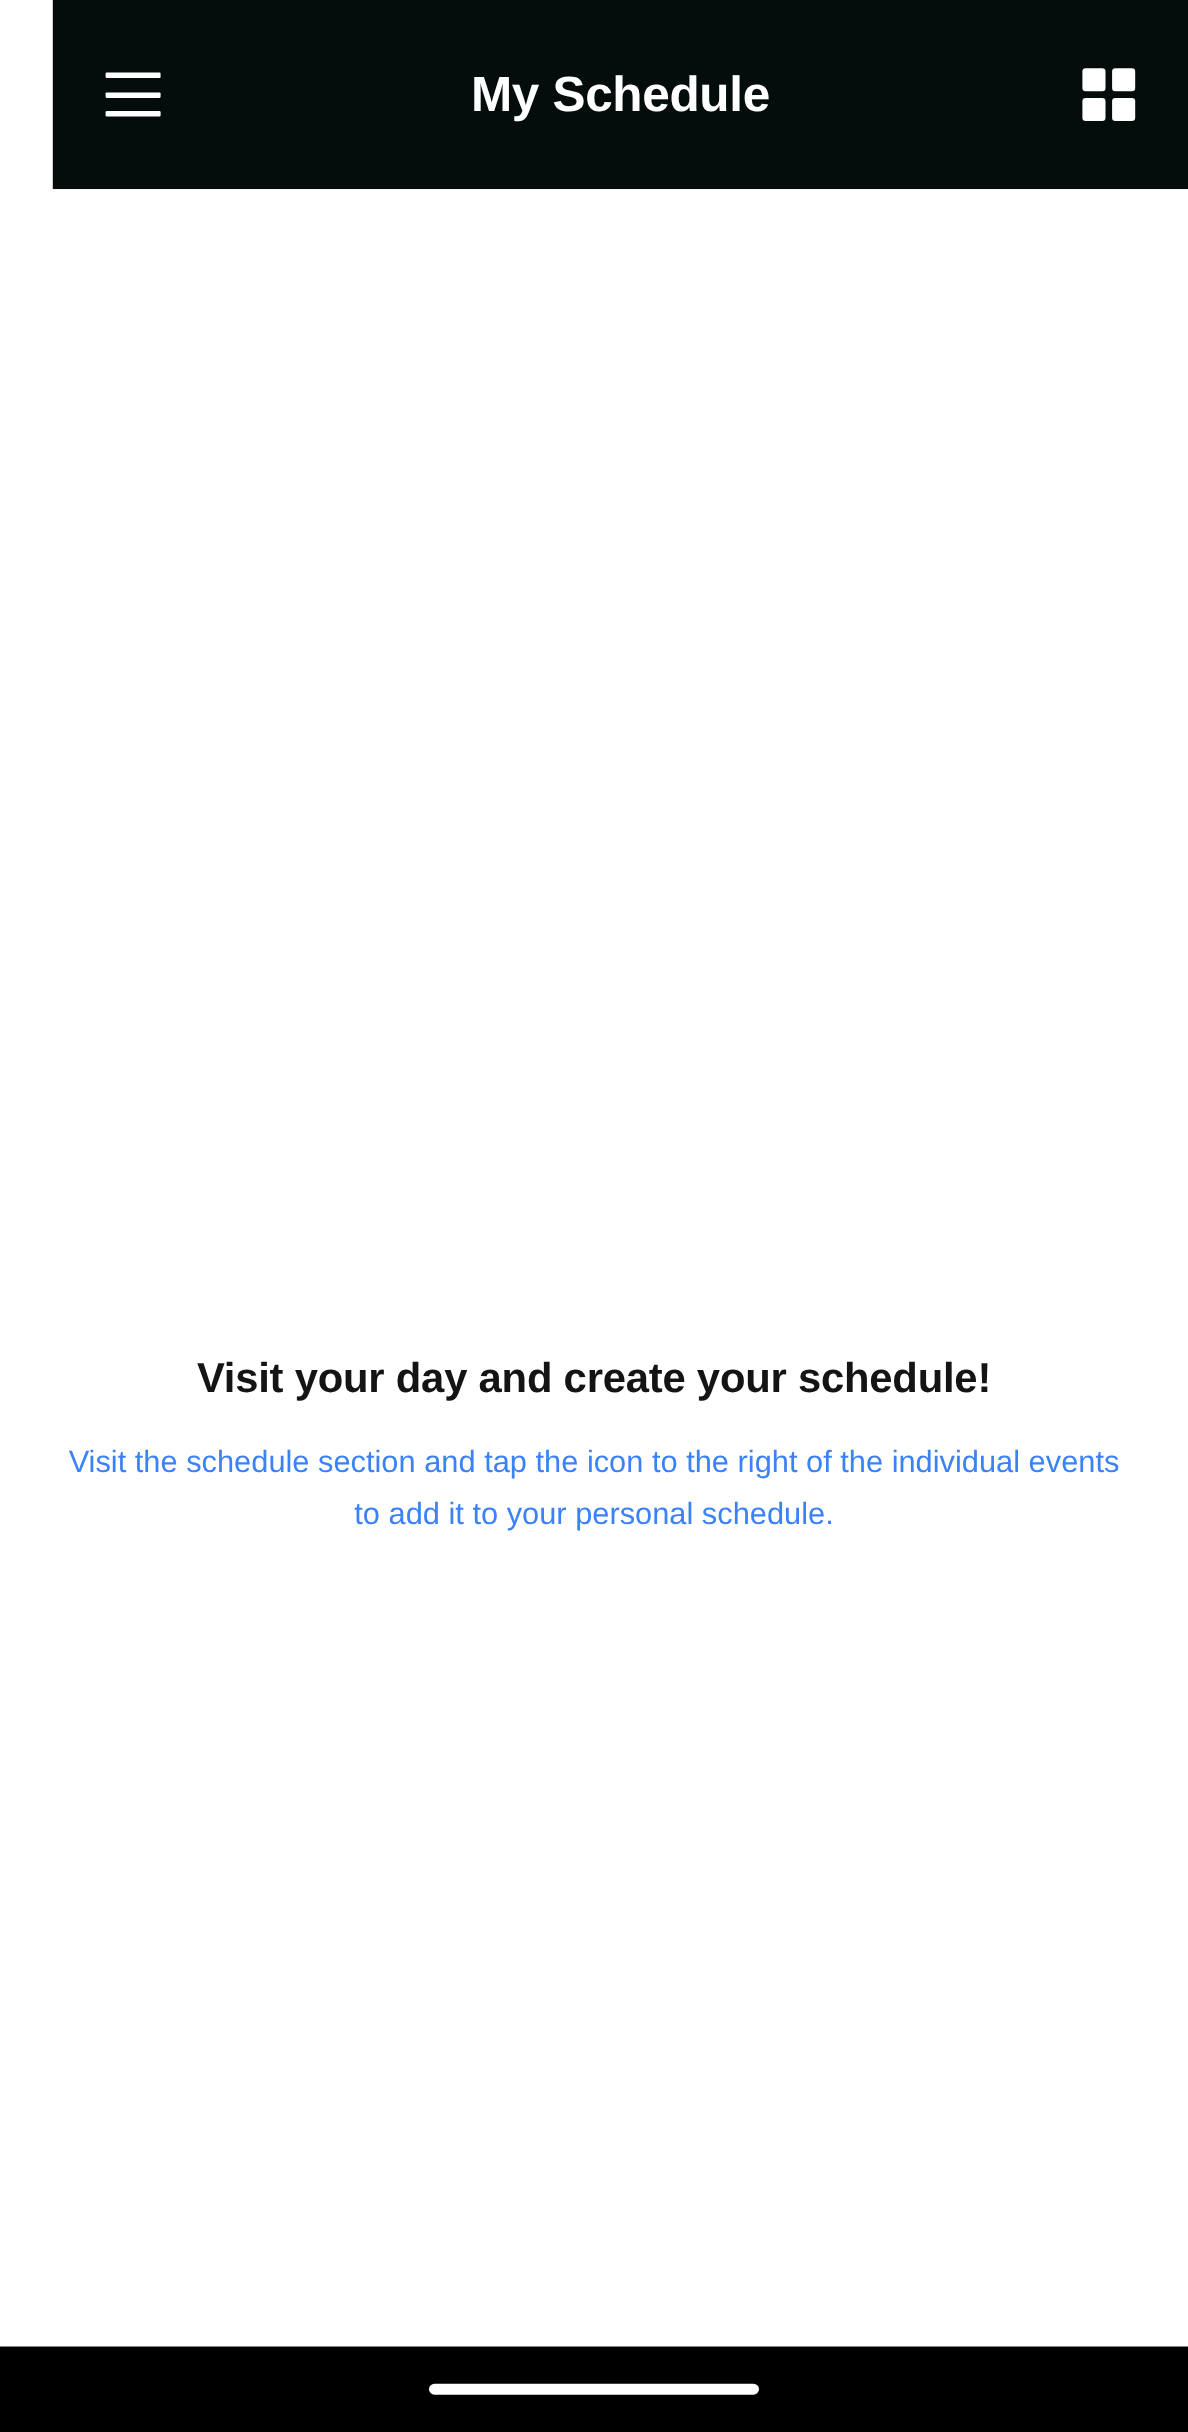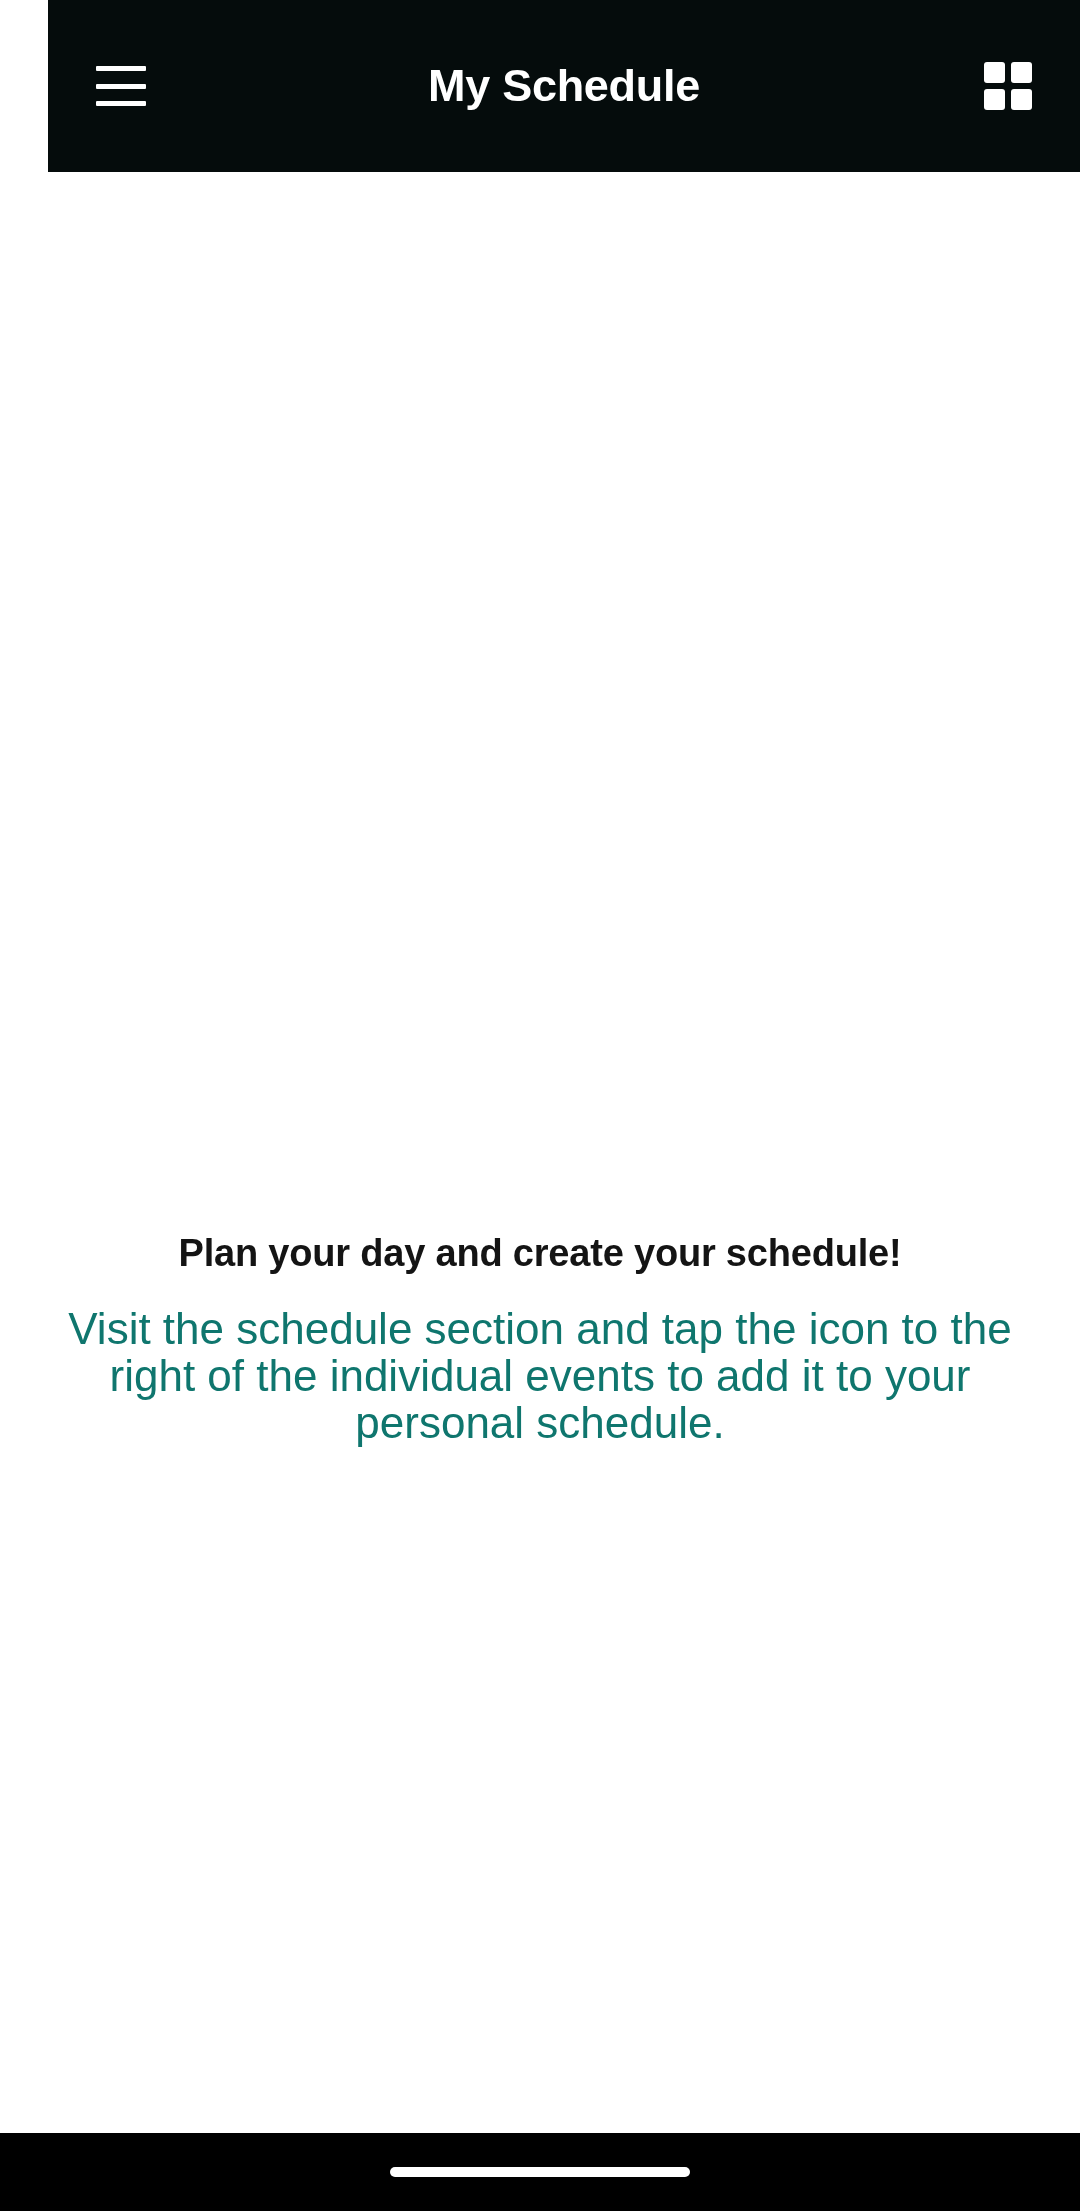--- a/index.html
+++ b/index.html
@@ -96,22 +96,22 @@
     text-align: center;
   }
   .empty-title {
     color: #141414;
     font-size: 38px;
     font-weight: bold;
     letter-spacing: -0.2px;
     margin: 0 0 30px 0;
   }
   .empty-subtitle {
-    color: #0f766e;
-    font-size: 44px;
+    color: #3b82f6;
+    font-size: 28px;
     line-height: 47px;
     margin: 0;
     padding: 0 12px;
   }
 
   
   .navbar {
     height: 78px;
     min-height: 78px;
     background: #000000;
@@ -141,21 +141,21 @@
     <div class="grid-icon">
       <i></i>
       <i></i>
       <i></i>
       <i></i>
     </div>
   </div>
 
   <div class="content">
     <div class="empty-state">
-      <div class="empty-title">Plan your day and create your schedule!</div>
+      <div class="empty-title">Visit your day and create your schedule!</div>
       <div class="empty-subtitle">Visit the schedule section and tap the icon to the right of the individual events to add it to your personal schedule.</div>
     </div>
   </div>
 
   <div class="navbar">
     <div class="nav-pill"></div>
   </div>
 
 </div>
 

